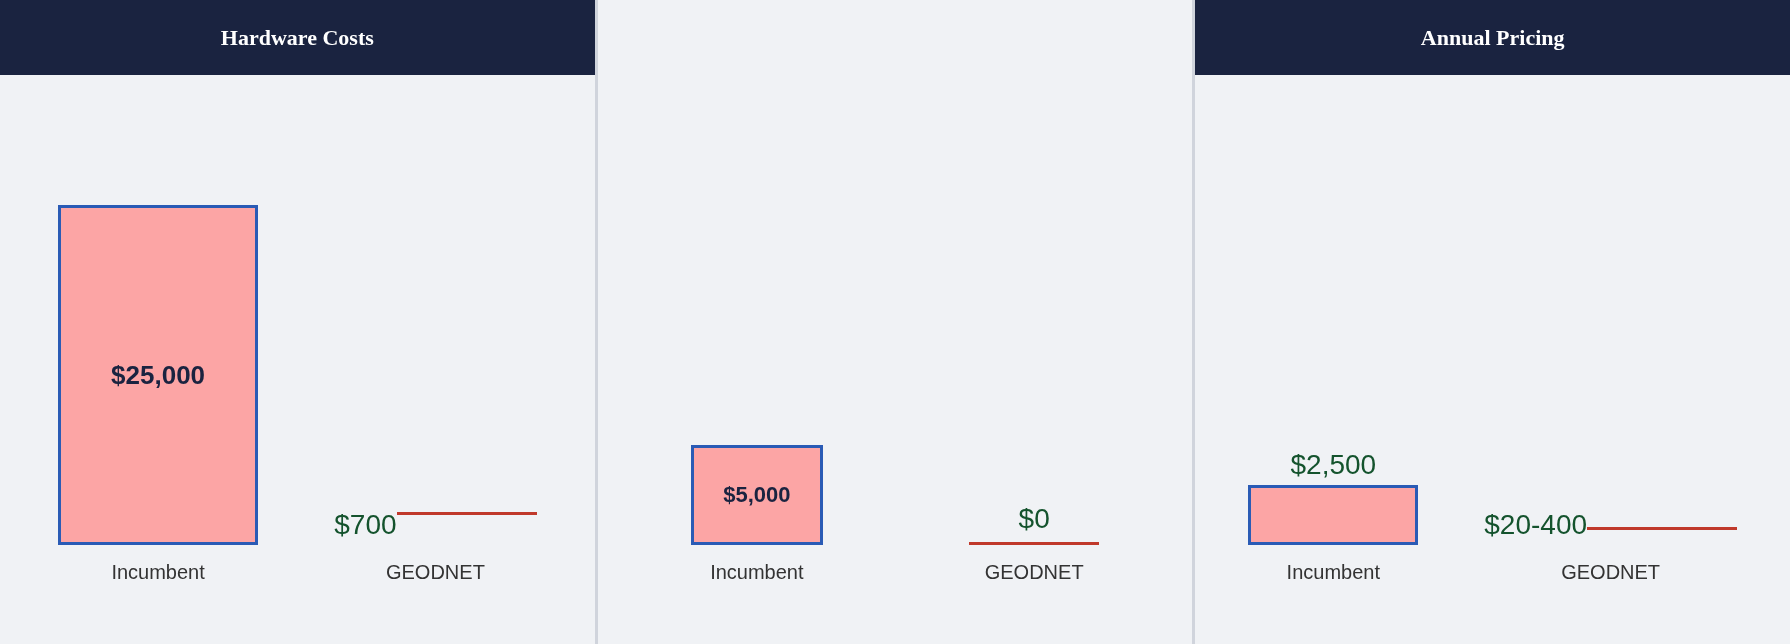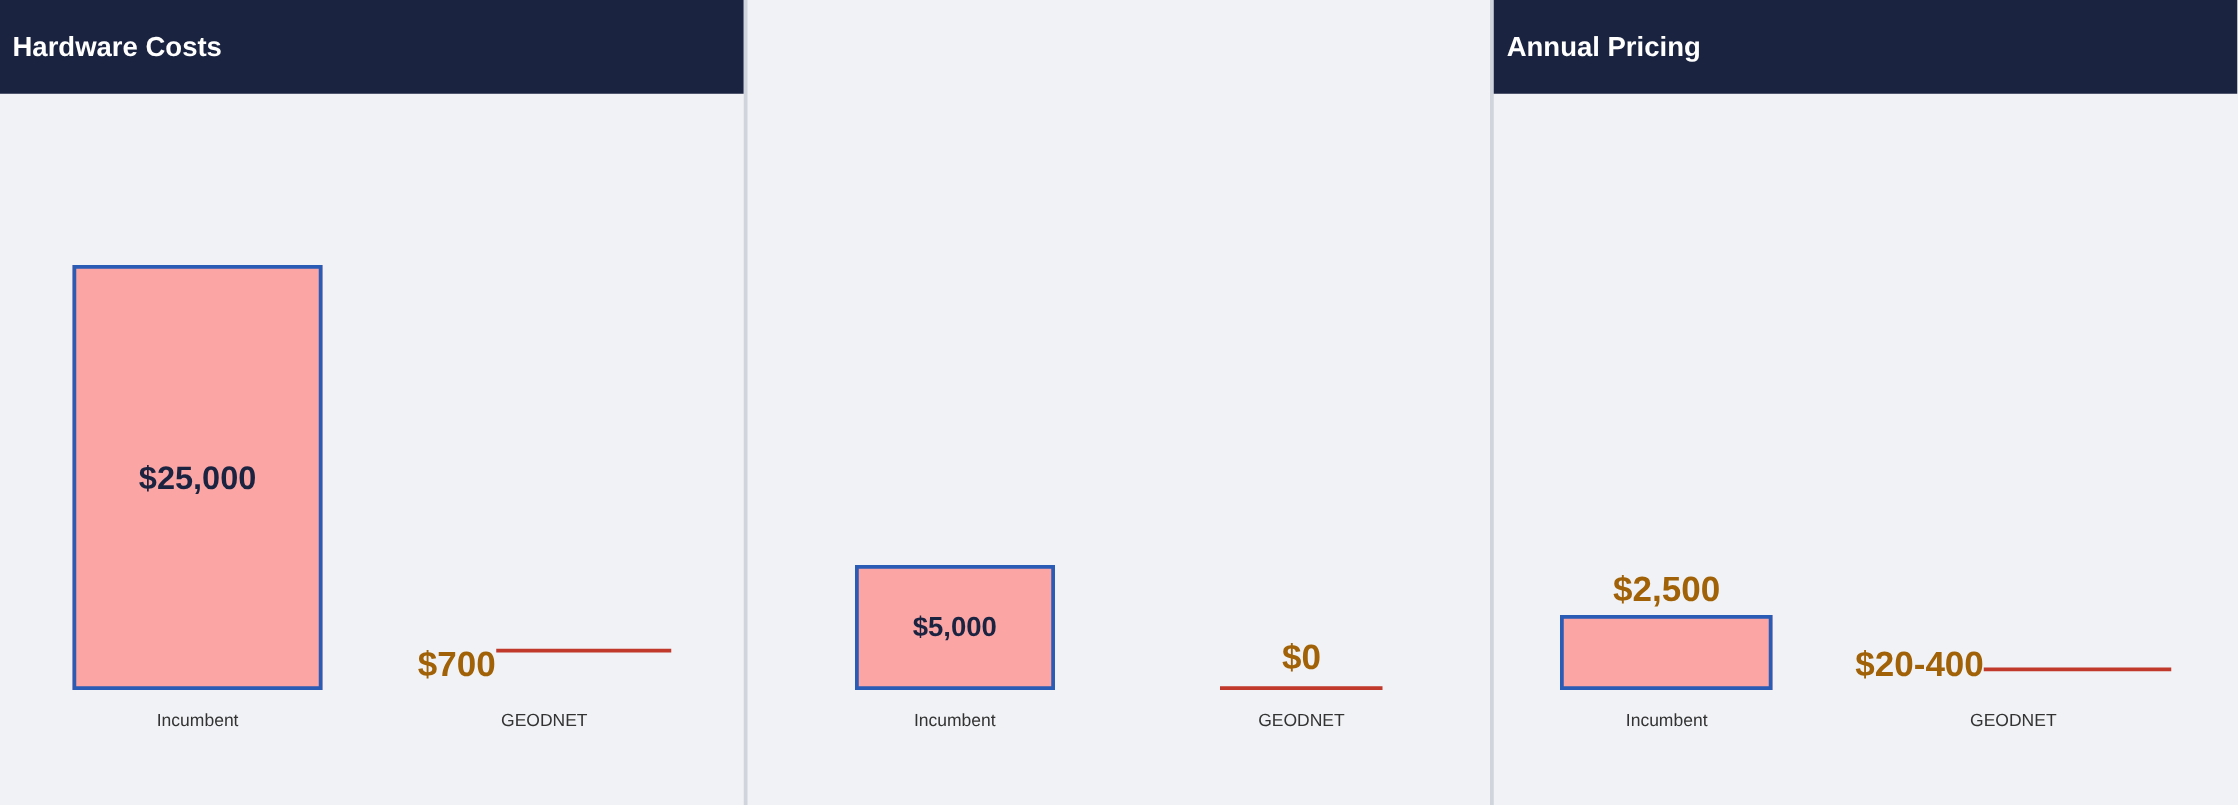--- a/index.html
+++ b/index.html
@@ -26,60 +26,61 @@
     .section-header {
       background: #1a2340;
       color: white;
       font-weight: 700;
       font-size: 22px;
       text-align: center;
       padding: 20px 10px;
       min-height: 75px;
       display: flex;
       align-items: center;
-      justify-content: flex-start;
+      justify-content: center;
+      font-family: Liberation Serif, serif;
     }
     .section-body {
       flex: 1;
       display: flex;
       align-items: flex-end;
       justify-content: space-around;
       padding: 20px 30px 60px 30px;
       position: relative;
       gap: 20px;
     }
     .bar-group {
       display: flex;
       flex-direction: column;
       align-items: center;
       gap: 8px;
     }
     .bar-value {
       font-size: 28px;
-      font-weight: 700;
-      color: #a16207;
+      font-weight: 400;
+      color: #14532d;
       text-align: center;
       margin-bottom: 4px;
     }
     .bar {
       display: flex;
       align-items: center;
       justify-content: center;
       position: relative;
     }
     .bar-blue {
       border: 3px solid #2a5bb5;
       background: #fca5a5;
     }
     .bar-red-line {
       border-bottom: 3px solid #c0392b;
       background: transparent;
     }
     .bar-label {
-      font-size: 14px;
+      font-size: 20px;
       color: #333;
       text-align: center;
       margin-top: 8px;
     }
     .section-divider {
       width: 3px;
       background: #d0d4dc;
       margin: 0;
     }
     .bar-inner-value {
@@ -118,21 +119,21 @@
     </div>
   </div>
 
   <div class="section-divider"></div>
 
   <div class="section">
     <div class="section-body">
 
       <div class="bar-group">
         <div style="display:flex; flex-direction:column; align-items:center;">
-          <div class="bar bar-blue" style="width:160px; height:100px;">
+          <div class="bar bar-blue" style="width:132px; height:100px;">
             <span class="bar-inner-value" style="font-size:22px;">$5,000</span>
           </div>
         </div>
         <div class="bar-label">Incumbent</div>
       </div>
 
       <div class="bar-group">
         <div style="display:flex; flex-direction:column; align-items:center;">
           <div class="bar-value">$0</div>
           <div class="bar bar-red-line" style="width:130px; height:6px;"></div>

